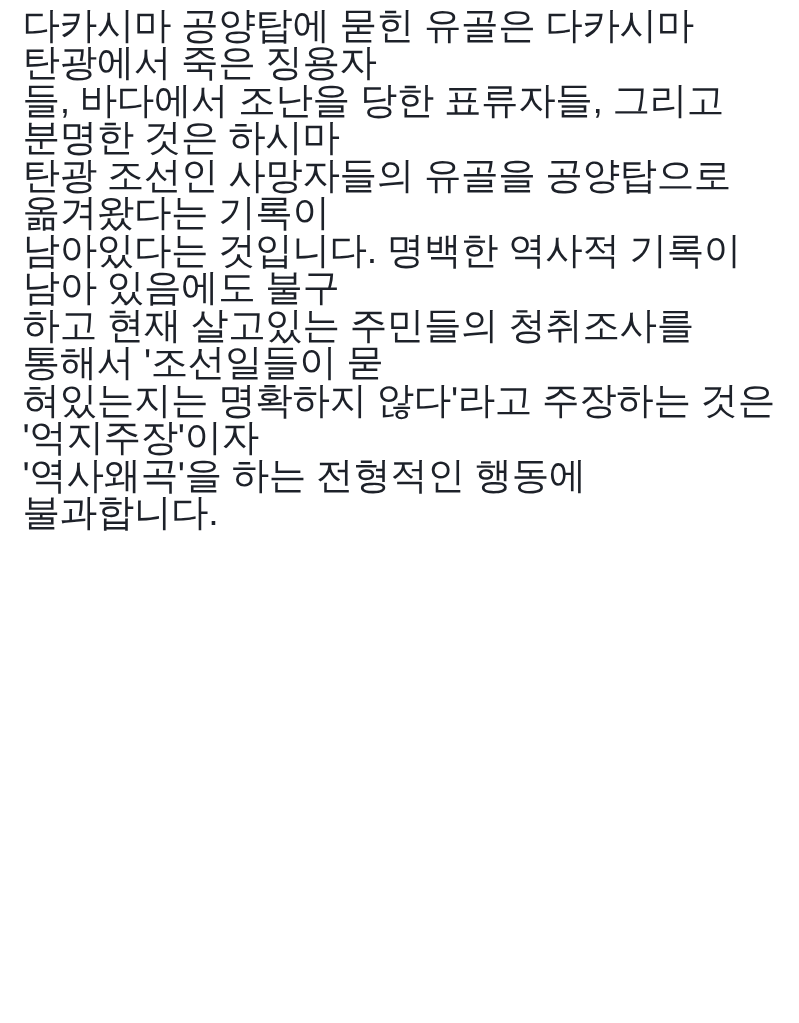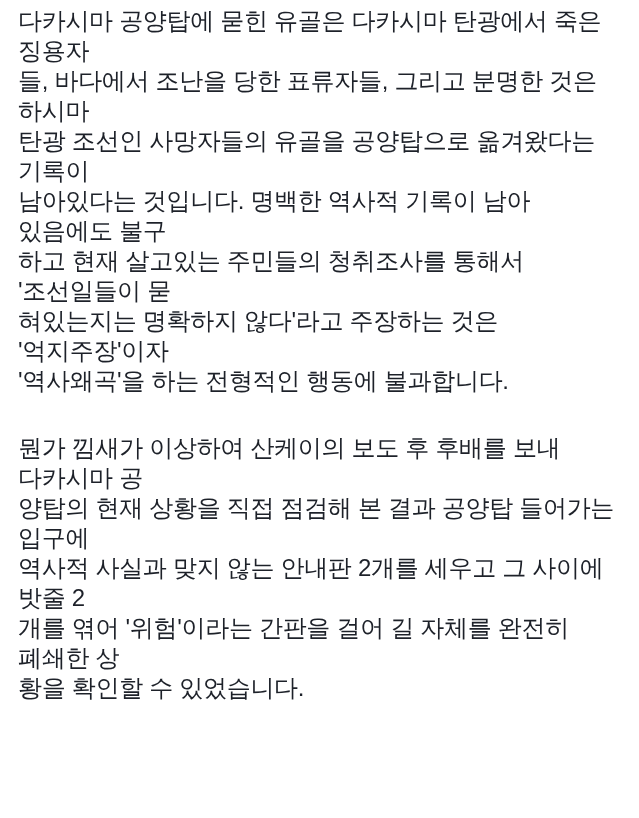--- a/index.html
+++ b/index.html
@@ -12,40 +12,35 @@
     overflow: hidden;
     background: #ffffff;
     font-family: "Liberation Sans", "DejaVu Sans", sans-serif;
     color: #1d2129;
   }
   .post {
     padding: 6px 16px 0 18px;
   }
   .para {
     margin: 0 0 37px 0;
-    font-size: 24px;
+    font-size: 30px;
     line-height: 30px;
     letter-spacing: -0.3px;
     white-space: pre-line;   
     word-break: keep-all;
   }
   .para:last-child {
     margin-bottom: 0;
   }
 </style>
 </head>
 <body style="background: rgb(255, 255, 255); color: rgb(29, 33, 41);">
 
 <main class="post">
   <p class="para">다카시마 공양탑에 묻힌 유골은 다카시마 탄광에서 죽은 징용자
 들, 바다에서 조난을 당한 표류자들, 그리고 분명한 것은 하시마
 탄광 조선인 사망자들의 유골을 공양탑으로 옮겨왔다는 기록이
 남아있다는 것입니다. 명백한 역사적 기록이 남아 있음에도 불구
 하고 현재 살고있는 주민들의 청취조사를 통해서 '조선일들이 묻
 혀있는지는 명확하지 않다'라고 주장하는 것은 '억지주장'이자
 '역사왜곡'을 하는 전형적인 행동에 불과합니다.</p>
-  <p class="para">뭔가 낌새가 이상하여 산케이의 보도 후 후배를 보내 다카시마 공
-양탑의 현재 상황을 직접 점검해 본 결과 공양탑 들어가는 입구에
-역사적 사실과 맞지 않는 안내판 2개를 세우고 그 사이에 밧줄 2
-개를 엮어 '위험'이라는 간판을 걸어 길 자체를 완전히 폐쇄한 상
-황을 확인할 수 있었습니다.</p>
 
 </main>
 
 </body></html>

